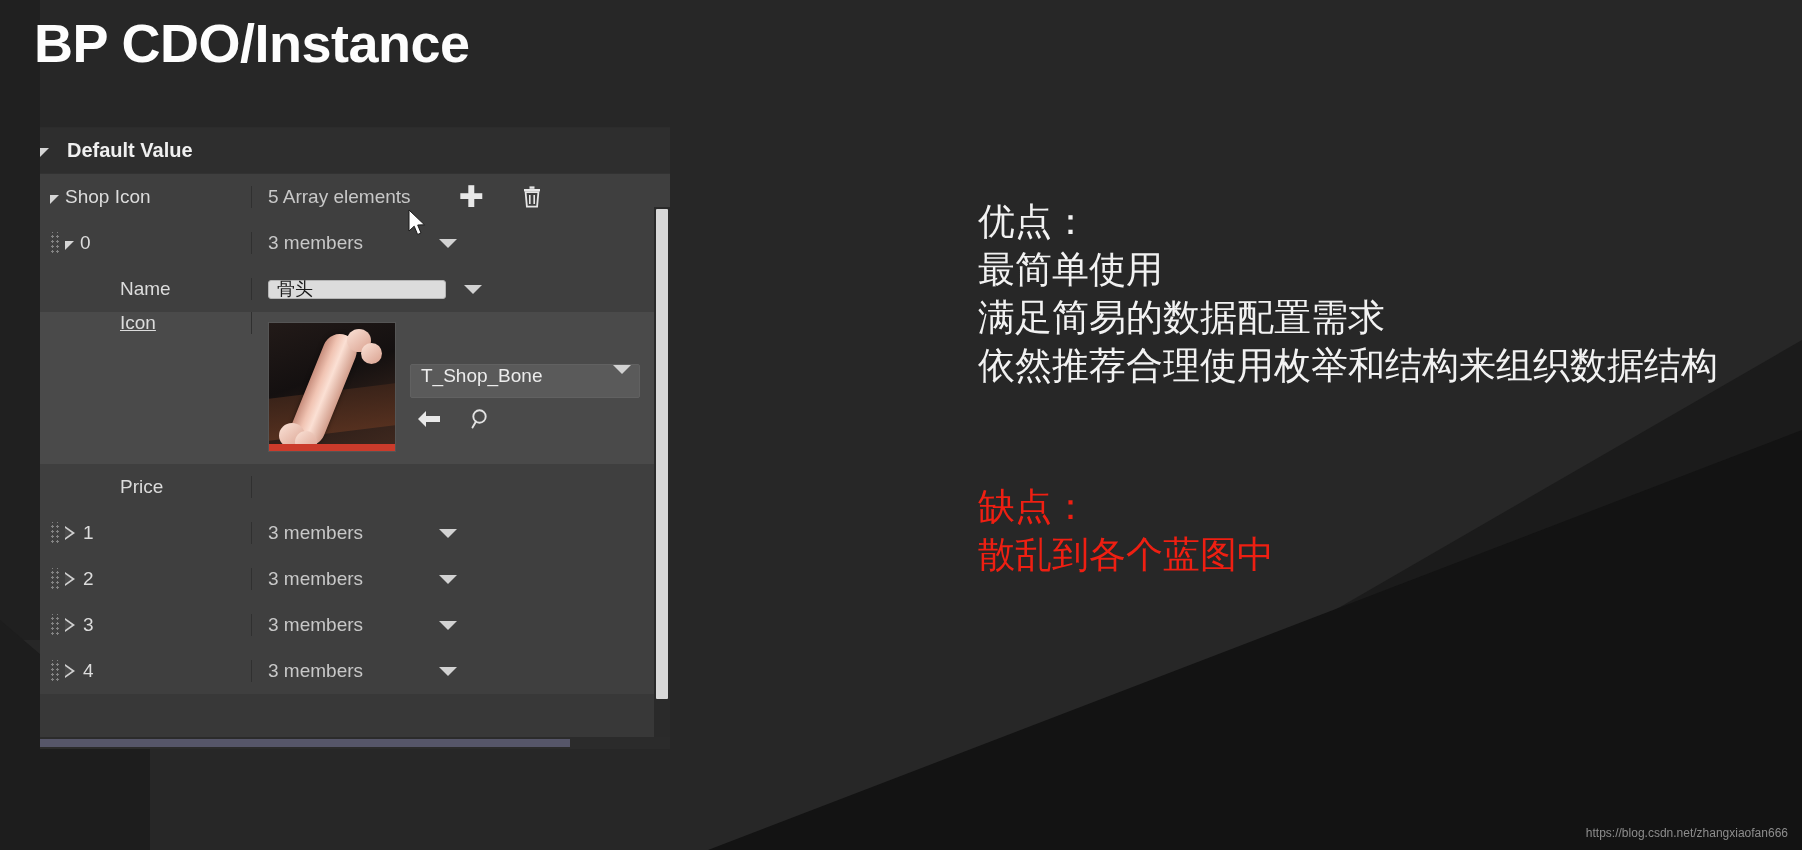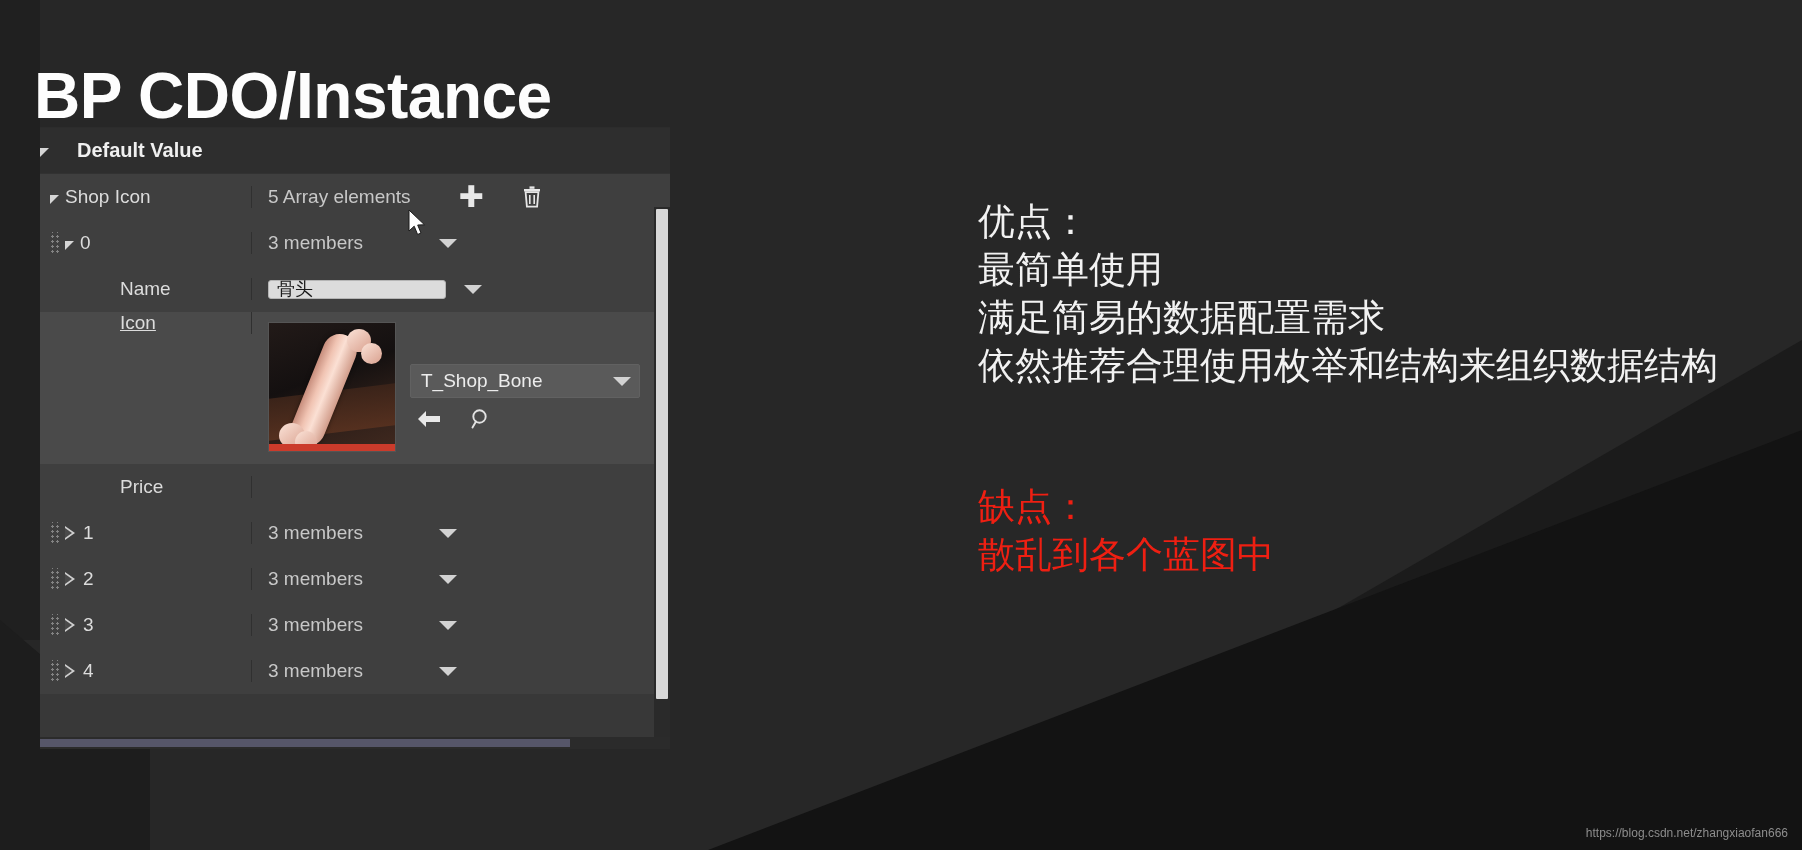--- a/index.html
+++ b/index.html
@@ -39,45 +39,44 @@
   #wedge-left-top {
     left: 0; top: 0;
     width: 40px; height: 640px;
     background: #202020;
   }
 
   
   #page-title {
     position: absolute;
     left: 34px; top: 12px;
-    font-size: 64px;
+    font-size: 54px;
     font-weight: bold;
     color: #fdfdfd;
     letter-spacing: -0.5px;
     font-family: "Liberation Sans", "DejaVu Sans", sans-serif;
-    margin-top: 47px;
   }
 
   
   #details-panel {
     position: absolute;
     left: 40px; top: 127px;
     width: 630px; height: 610px;
     background: #383838;
     border-top: 1px solid #2c2c2c;
     overflow: hidden;
   }
   #panel-header {
     height: 46px;
     background: #2e2e2e;
     display: flex; align-items: center;
     border-bottom: 1px solid #323232;
   }
   #panel-header .hdr-label {
-    margin-left: 22px;
+    margin-left: 12px;
     font-size: 20px; font-weight: bold;
     color: #f0f0f0;
   }
   .tri-down {
     width: 0; height: 0;
     border-left: 9px solid #d6d6d6;
     border-bottom: 9px solid transparent;
     border-top: 0;
     display: inline-block;
     margin-right: 6px;
@@ -234,21 +233,21 @@
   #asset-thumb .redbar {
     position: absolute; left: 0; right: 0; bottom: 0;
     height: 7px; background: #cb3b2b;
   }
   #asset-right { display: flex; flex-direction: column; gap: 10px; padding-top: 42px; }
   #asset-combo {
     width: 230px; height: 34px;
     background: #5a5a5a;
     border: 1px solid #616161;
     border-radius: 2px;
-    display: flex; align-items: center; justify-content: space-between;
+    display: flex; justify-content: space-between;
     padding: 0 8px 0 10px;
     color: #ececec; font-size: 19px;
   }
   #asset-actions { display: flex; gap: 28px; padding-left: 6px; align-items: center; }
   .back-arrow { width: 26px; height: 20px; }
   .magnifier { width: 22px; height: 22px; }
 
   
   #v-scroll-track {
     position: absolute;

